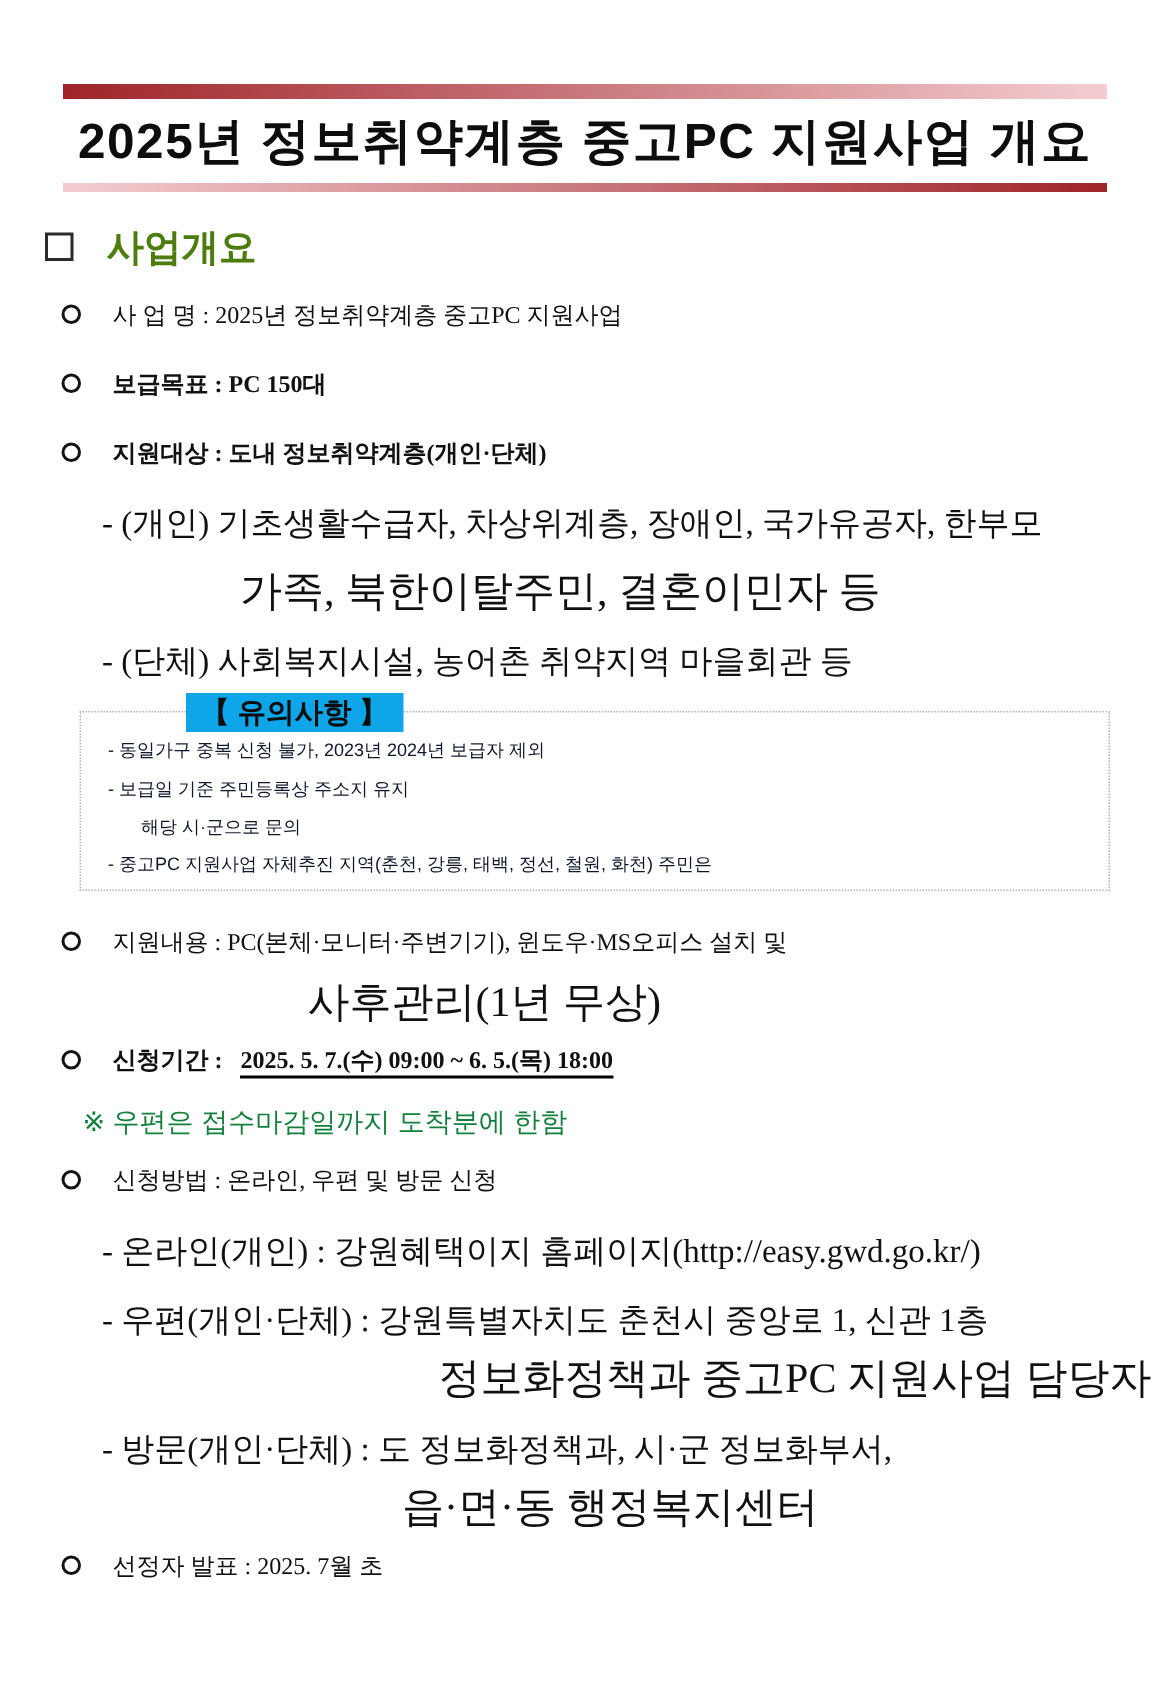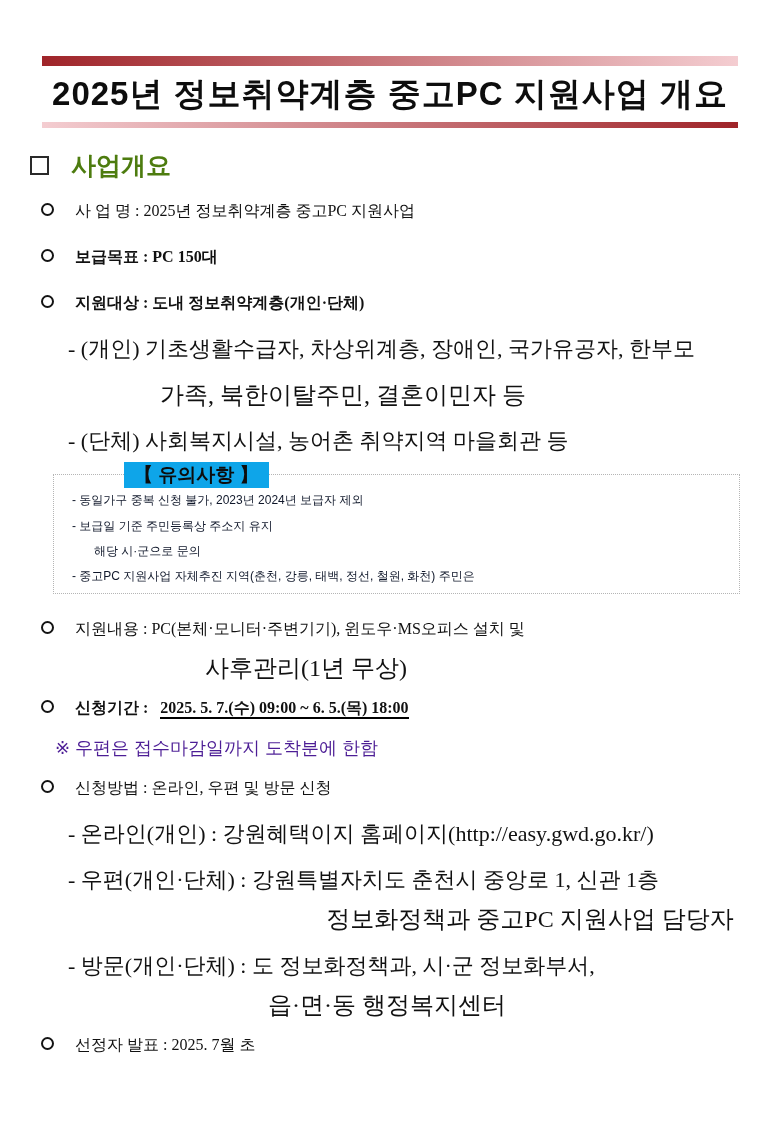--- a/index.html
+++ b/index.html
@@ -76,39 +76,39 @@
     border-radius: 50%;
     background: #ffffff;
   }
   .bold { font-weight: bold; }
   .sub {
     padding-left: 68px;
     font-size: 22px;
     line-height: 46px;
     white-space: nowrap;
   }
-  .cont { font-size: 24px; line-height: 46px; white-space: nowrap; }
+  .cont { font-size: 28px; line-height: 46px; white-space: nowrap; }
   .tight { line-height: 33px; }
   .cont-individual { padding-left: 160px; }
   .cont-support { padding-left: 205px; }
   .cont-mail { padding-left: 280px; text-align: center; }
   .cont-visit { padding-left: 268px; }
 
   .underline {
     border-bottom: 2px solid #000;
     padding-bottom: 1px;
     margin-left: 8px;
   }
 
   .note {
     padding-left: 55px;
     font-family: "Liberation Sans", "DejaVu Sans", sans-serif;
     font-size: 18px;
     line-height: 34px;
-    color: #4c1d95;
+    color: #15803d;
     white-space: nowrap;
   }
 
   
   .notice-box {
     position: relative;
     margin: 10px 40px 0 53px;
     border: 1px dotted var(--notice_border);
     padding: 12px 14px 4px 18px;
     font-family: "Liberation Sans", "DejaVu Sans", sans-serif;

